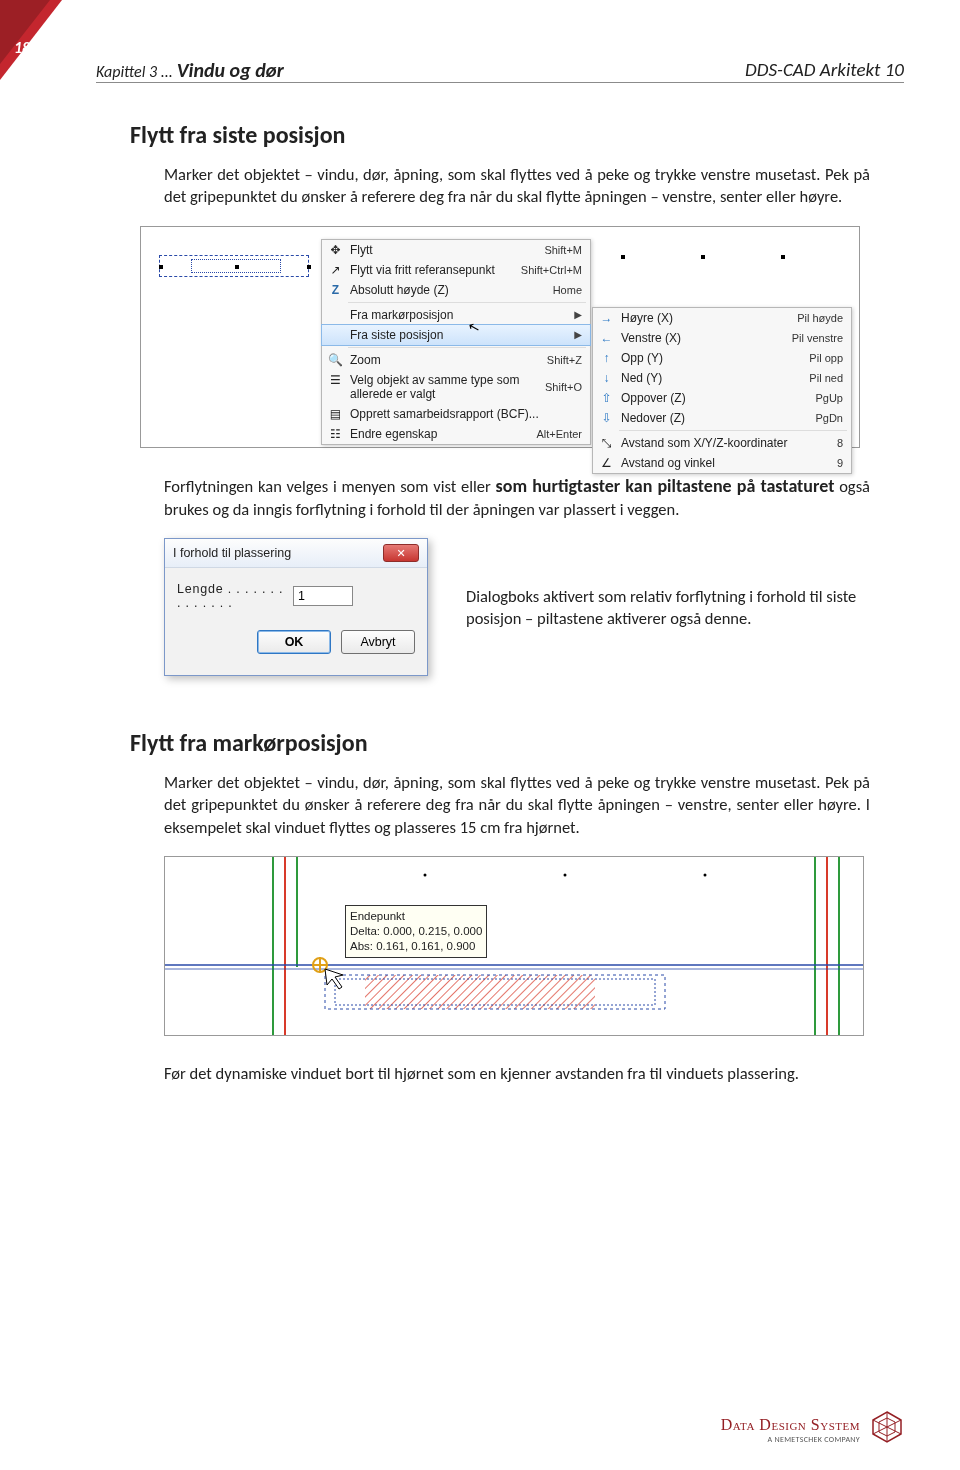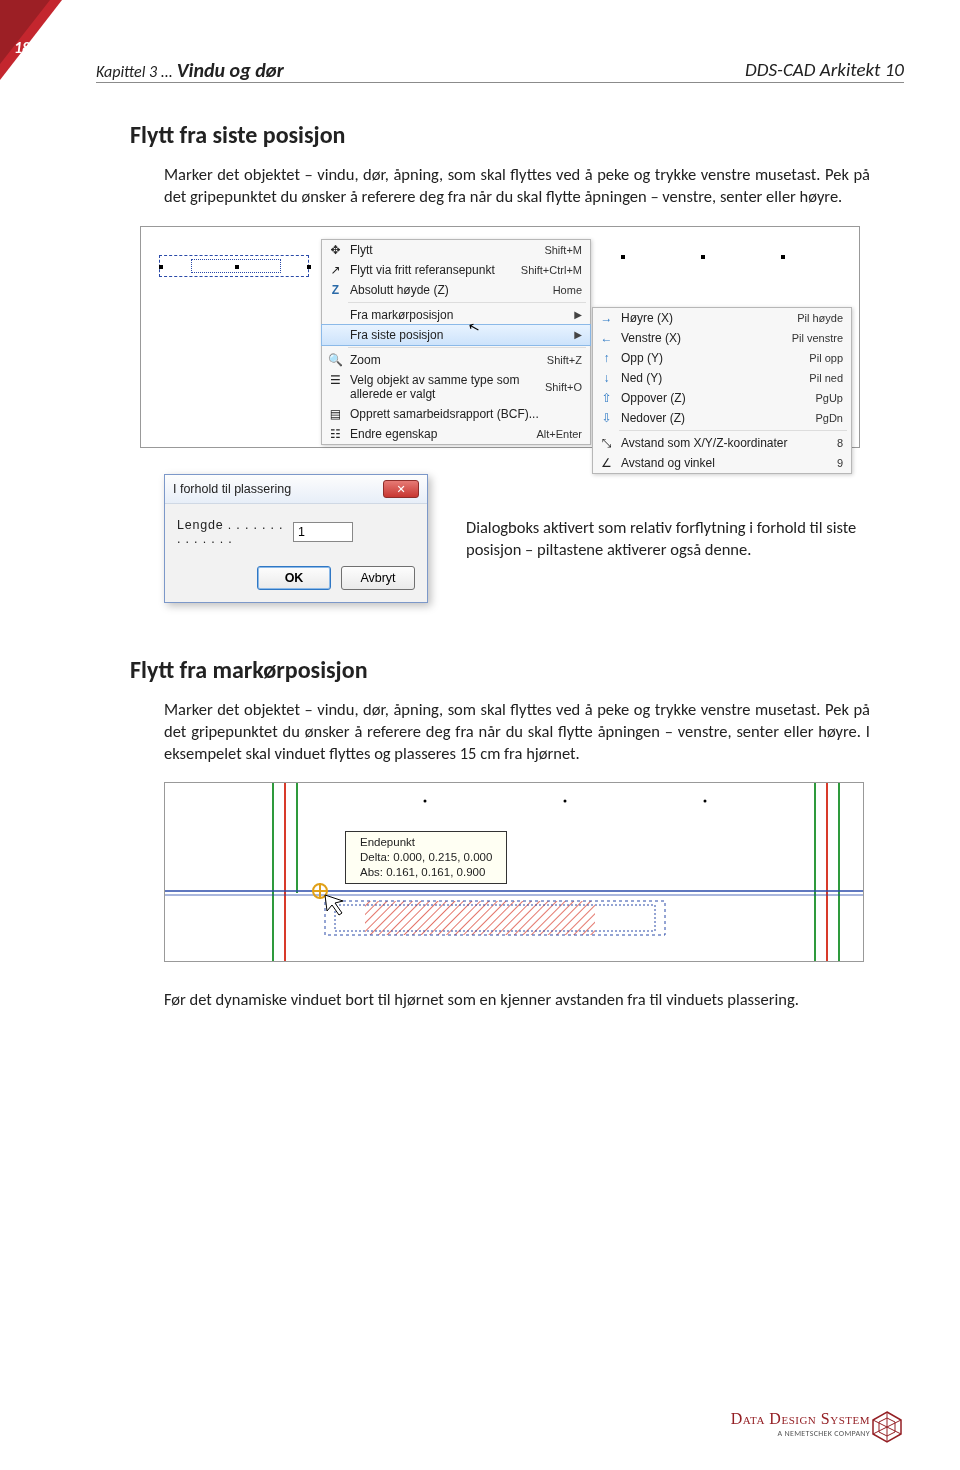--- a/index.html
+++ b/index.html
@@ -156,21 +156,21 @@
     border-radius: 3px;
     color:#fff; text-align:center; font-size:11px; line-height:16px;
   }
   .dlg .bodyarea { padding: 14px 12px 10px; }
   .dlg .field { display:flex; align-items:center; gap:6px; }
   .dlg .field .flab { width:110px; letter-spacing: .8px; }
   .dlg .field input {
     width: 60px; padding: 2px 4px; border:1px solid #888; background:#fff;
     font: inherit;
   }
-  .dlg .btns { display:flex; justify-content:flex-end; gap:10px; padding:10px 12px 12px; }
+  .dlg .btns { display:flex; justify-content:flex-end; gap:10px; padding:10px 12px 21px; }
   .dlg .btns button {
     width: 74px; height: 24px; border:1px solid #707070;
     background: linear-gradient(#fdfdfd,#eaeaea);
     border-radius: 3px; font: inherit;
   }
   .dlg .btns button.ok { border-color:#2f77c4; box-shadow: 0 0 0 1px #8bb9e8 inset; font-weight:600; }
 
   
   .shot2 {
     margin-left: 34px;
@@ -178,30 +178,30 @@
     width: 700px;
     height: 180px;
     border: 1px solid #999;
     position: relative;
     background:#fff;
     overflow:hidden;
   }
   .shot2 svg { position:absolute; top:0; left:0; }
   .tooltip2 {
     position:absolute; top:48px; left:180px;
-    background:#fffff3; border:1px solid #333; padding:3px 14px;
+    background:#fffff3; border:1px solid #333; padding:3px 4px;
     font-family: Tahoma, sans-serif; font-size:11.5px; line-height:1.3;
   }
 
   
   .footer {
     position:absolute;
     bottom: 26px;
     right: 56px;
-    display:flex; align-items:flex-start; 
+    display:flex; align-items:flex-end; gap:10px;
   }
   .footer .logo-txt { text-align:right; }
   .footer .t1 { font-family: Georgia, "Times New Roman", serif; font-variant: small-caps; font-size:16px; color:#941f24; letter-spacing:.5px; }
   .footer .t2 { font-size:8px; color:#555; letter-spacing:.3px; }
 </style>
 </head>
 <body>
 
 <div class="corner-badge">
   <svg width="80" height="80">
@@ -323,20 +323,23 @@
         </div>
         <div class="row">
           <span class="icon">∠</span>
           <span class="lab">Avstand og vinkel</span>
           <span class="sc">9</span>
         </div>
       </div>
     </div>
   </div>
 
+  <p class="body">
+    <span>Forflytningen  kan  velges  i  menyen  som  vist  eller </span><span class="bigbold">som  hurtigtaster  kan piltastene på tastaturet</span><span> også brukes og da inngis forflytning i forhold til der åpningen var plassert i veggen.</span>
+  </p>
 
   <div class="twocol">
     <div class="dlg">
       <div class="titlebar">
         <span>I forhold til plassering</span>
         <span class="closebtn">✕</span>
       </div>
       <div class="bodyarea">
         <div class="field">
           <span class="flab">Lengde . . . . . . . . . . . . . .</span>

